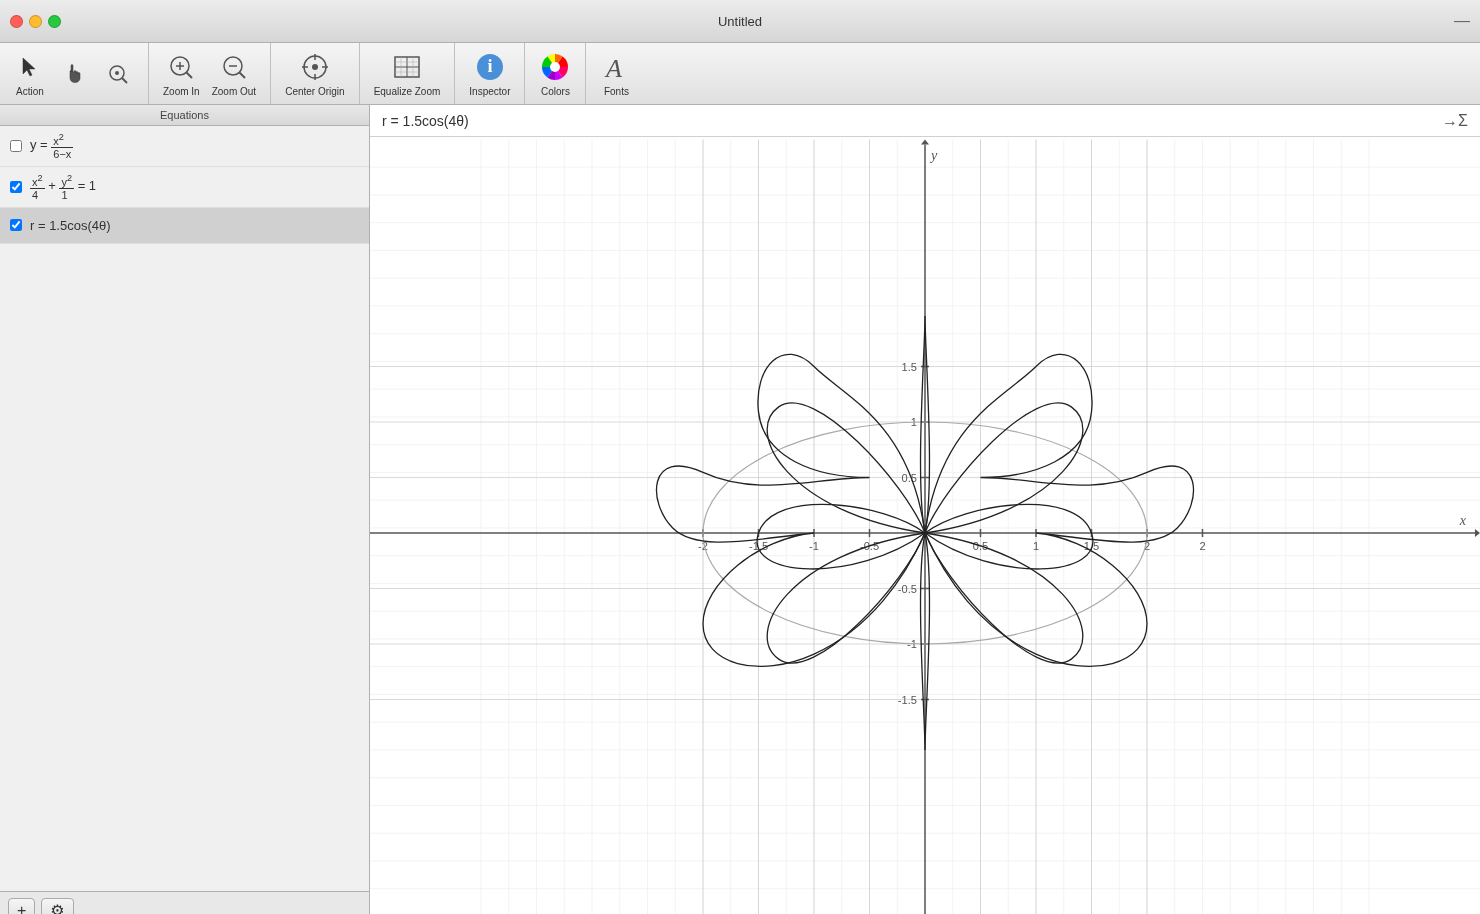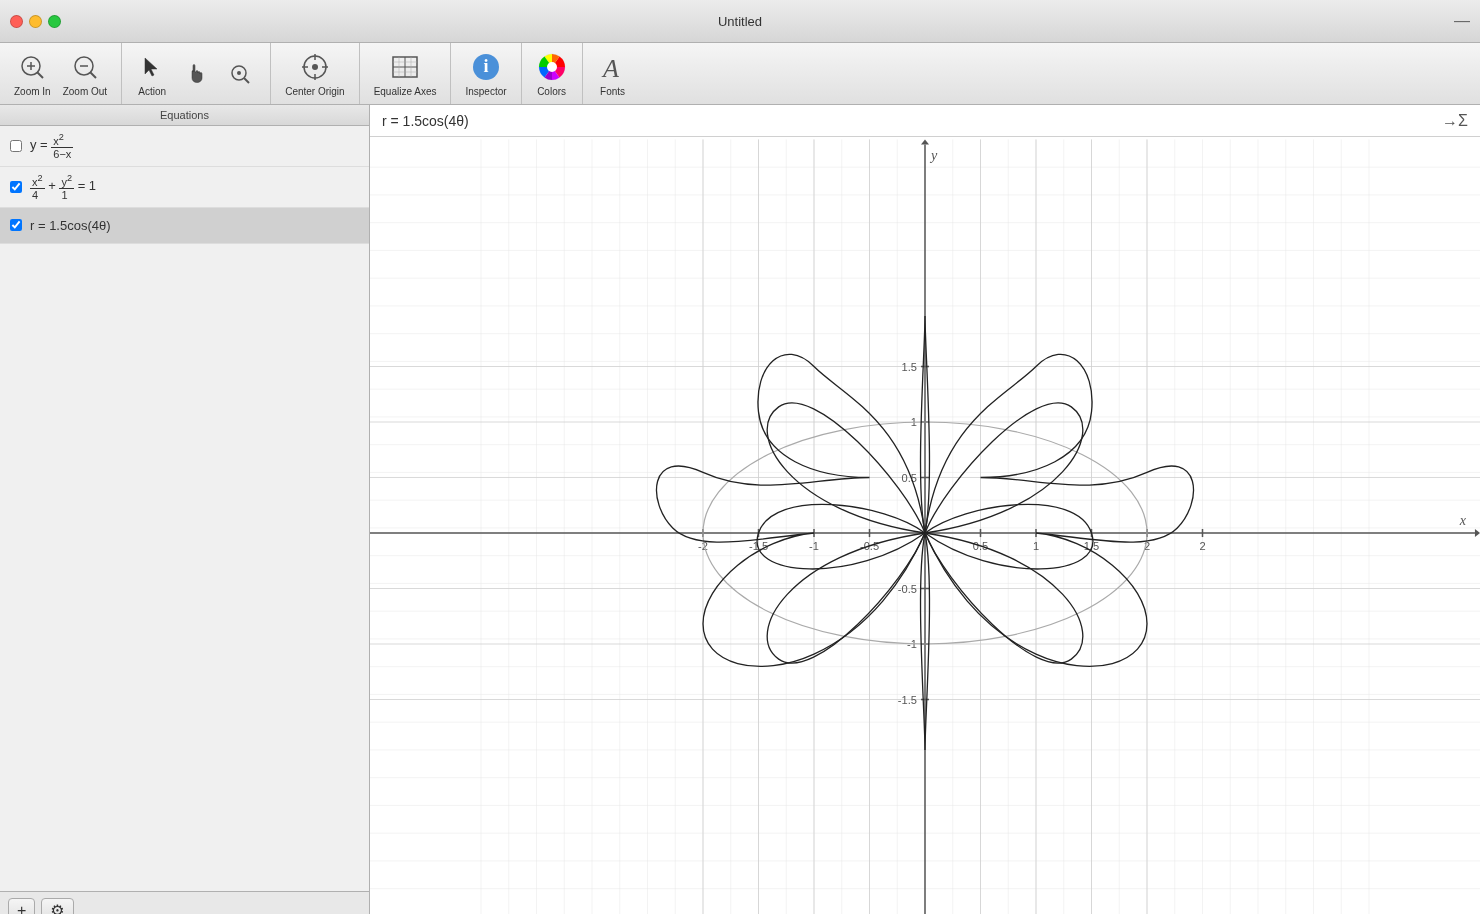--- a/index.html
+++ b/index.html
@@ -216,65 +216,65 @@
   <div class="title-bar-right">
     <span class="collapse-btn">—</span>
   </div>
 </div>
 
 <div class="toolbar">
 
   <div class="toolbar-group">
     <button class="tool-btn">
       <div class="icon-area">
+        <svg width="22" height="22" viewBox="0 0 22 22">
+          <path d="M4 2 L4 18 L8 14 L11 20 L13 19 L10 13 L16 13 Z" fill="#333" stroke="#333" stroke-width="0.5"></path>
+        </svg>
+      </div>
+      <span class="label">Action</span>
+    </button>
+    <button class="tool-btn">
+      <div class="icon-area">
+        <svg width="24" height="24" viewBox="0 0 24 24">
+          <path d="M9 4 C9 3 9.5 2.5 10 2.5 C10.5 2.5 11 3 11 4 L11 10 L12 10 C12 9 12.5 8.5 13 8.5 C13.5 8.5 14 9 14 10 L14 11 C14 10 14.5 9.5 15 9.5 C15.5 9.5 16 10 16 11 L16 12 C16 11 16.5 10.5 17 10.5 C17.5 10.5 18 11 18 12 L18 16 C18 18.5 16 20.5 13 20.5 C10 20.5 8 18.5 8 16 L8 10 C8 9 8.5 8.5 9 8.5 C9.5 8.5 9 9 9 10 Z" fill="#555" stroke="#333" stroke-width="0.5"></path>
+        </svg>
+      </div>
+    </button>
+    <button class="tool-btn">
+      <div class="icon-area">
+        <svg width="24" height="24" viewBox="0 0 24 24">
+          <circle cx="11" cy="11" r="7" fill="none" stroke="#555" stroke-width="1.5"></circle>
+          <line x1="16" y1="16" x2="21" y2="21" stroke="#555" stroke-width="2"></line>
+          <circle cx="11" cy="11" r="2" fill="#555"></circle>
+        </svg>
+      </div>
+    </button>
+  </div>
+
+  <div class="toolbar-group">
+    <button class="tool-btn">
+      <div class="icon-area">
         <svg width="28" height="28" viewBox="0 0 28 28">
           <circle cx="13" cy="13" r="9" fill="none" stroke="#555" stroke-width="1.5"></circle>
           <line x1="19" y1="19" x2="25" y2="25" stroke="#555" stroke-width="2"></line>
           <line x1="9" y1="13" x2="17" y2="13" stroke="#555" stroke-width="1.5"></line>
           <line x1="13" y1="9" x2="13" y2="17" stroke="#555" stroke-width="1.5"></line>
         </svg>
       </div>
       <span class="label">Zoom In</span>
     </button>
     <button class="tool-btn">
       <div class="icon-area">
         <svg width="28" height="28" viewBox="0 0 28 28">
           <circle cx="13" cy="13" r="9" fill="none" stroke="#555" stroke-width="1.5"></circle>
           <line x1="19" y1="19" x2="25" y2="25" stroke="#555" stroke-width="2"></line>
           <line x1="9" y1="13" x2="17" y2="13" stroke="#555" stroke-width="1.5"></line>
         </svg>
       </div>
       <span class="label">Zoom Out</span>
-    </button>
-  </div>
-
-  <div class="toolbar-group">
-    <button class="tool-btn">
-      <div class="icon-area">
-        <svg width="22" height="22" viewBox="0 0 22 22">
-          <path d="M4 2 L4 18 L8 14 L11 20 L13 19 L10 13 L16 13 Z" fill="#333" stroke="#333" stroke-width="0.5"></path>
-        </svg>
-      </div>
-      <span class="label">Action</span>
-    </button>
-    <button class="tool-btn">
-      <div class="icon-area">
-        <svg width="24" height="24" viewBox="0 0 24 24">
-          <path d="M9 4 C9 3 9.5 2.5 10 2.5 C10.5 2.5 11 3 11 4 L11 10 L12 10 C12 9 12.5 8.5 13 8.5 C13.5 8.5 14 9 14 10 L14 11 C14 10 14.5 9.5 15 9.5 C15.5 9.5 16 10 16 11 L16 12 C16 11 16.5 10.5 17 10.5 C17.5 10.5 18 11 18 12 L18 16 C18 18.5 16 20.5 13 20.5 C10 20.5 8 18.5 8 16 L8 10 C8 9 8.5 8.5 9 8.5 C9.5 8.5 9 9 9 10 Z" fill="#555" stroke="#333" stroke-width="0.5"></path>
-        </svg>
-      </div>
-    </button>
-    <button class="tool-btn">
-      <div class="icon-area">
-        <svg width="24" height="24" viewBox="0 0 24 24">
-          <circle cx="11" cy="11" r="7" fill="none" stroke="#555" stroke-width="1.5"></circle>
-          <line x1="16" y1="16" x2="21" y2="21" stroke="#555" stroke-width="2"></line>
-          <circle cx="11" cy="11" r="2" fill="#555"></circle>
-        </svg>
-      </div>
     </button>
   </div>
 
   <div class="toolbar-group">
     <button class="tool-btn">
       <div class="icon-area">
         <svg width="30" height="30" viewBox="0 0 30 30">
           <circle cx="15" cy="15" r="11" fill="none" stroke="#555" stroke-width="1.5"></circle>
           <circle cx="15" cy="15" r="3" fill="#555"></circle>
           <line x1="15" y1="2" x2="15" y2="8" stroke="#555" stroke-width="1.5"></line>
@@ -293,21 +293,21 @@
         <svg width="30" height="30" viewBox="0 0 30 30">
           <rect x="3" y="5" width="24" height="20" fill="none" stroke="#555" stroke-width="1.5"></rect>
           <line x1="3" y1="15" x2="27" y2="15" stroke="#555" stroke-width="1"></line>
           <line x1="15" y1="5" x2="15" y2="25" stroke="#555" stroke-width="1"></line>
           <line x1="3" y1="10" x2="27" y2="10" stroke="#aaa" stroke-width="0.5"></line>
           <line x1="3" y1="20" x2="27" y2="20" stroke="#aaa" stroke-width="0.5"></line>
           <line x1="9" y1="5" x2="9" y2="25" stroke="#aaa" stroke-width="0.5"></line>
           <line x1="21" y1="5" x2="21" y2="25" stroke="#aaa" stroke-width="0.5"></line>
         </svg>
       </div>
-      <span class="label">Equalize Axes</span>
+      <span class="label">Equalize Zoom</span>
     </button>
   </div>
 
   <div class="toolbar-group">
     <button class="tool-btn">
       <div class="icon-area">
         <svg width="30" height="30" viewBox="0 0 30 30">
           <circle cx="15" cy="15" r="13" fill="#4a90d9"></circle>
           <text x="15" y="20" text-anchor="middle" fill="white" font-size="18" font-weight="bold" font-family="serif">i</text>
         </svg>

